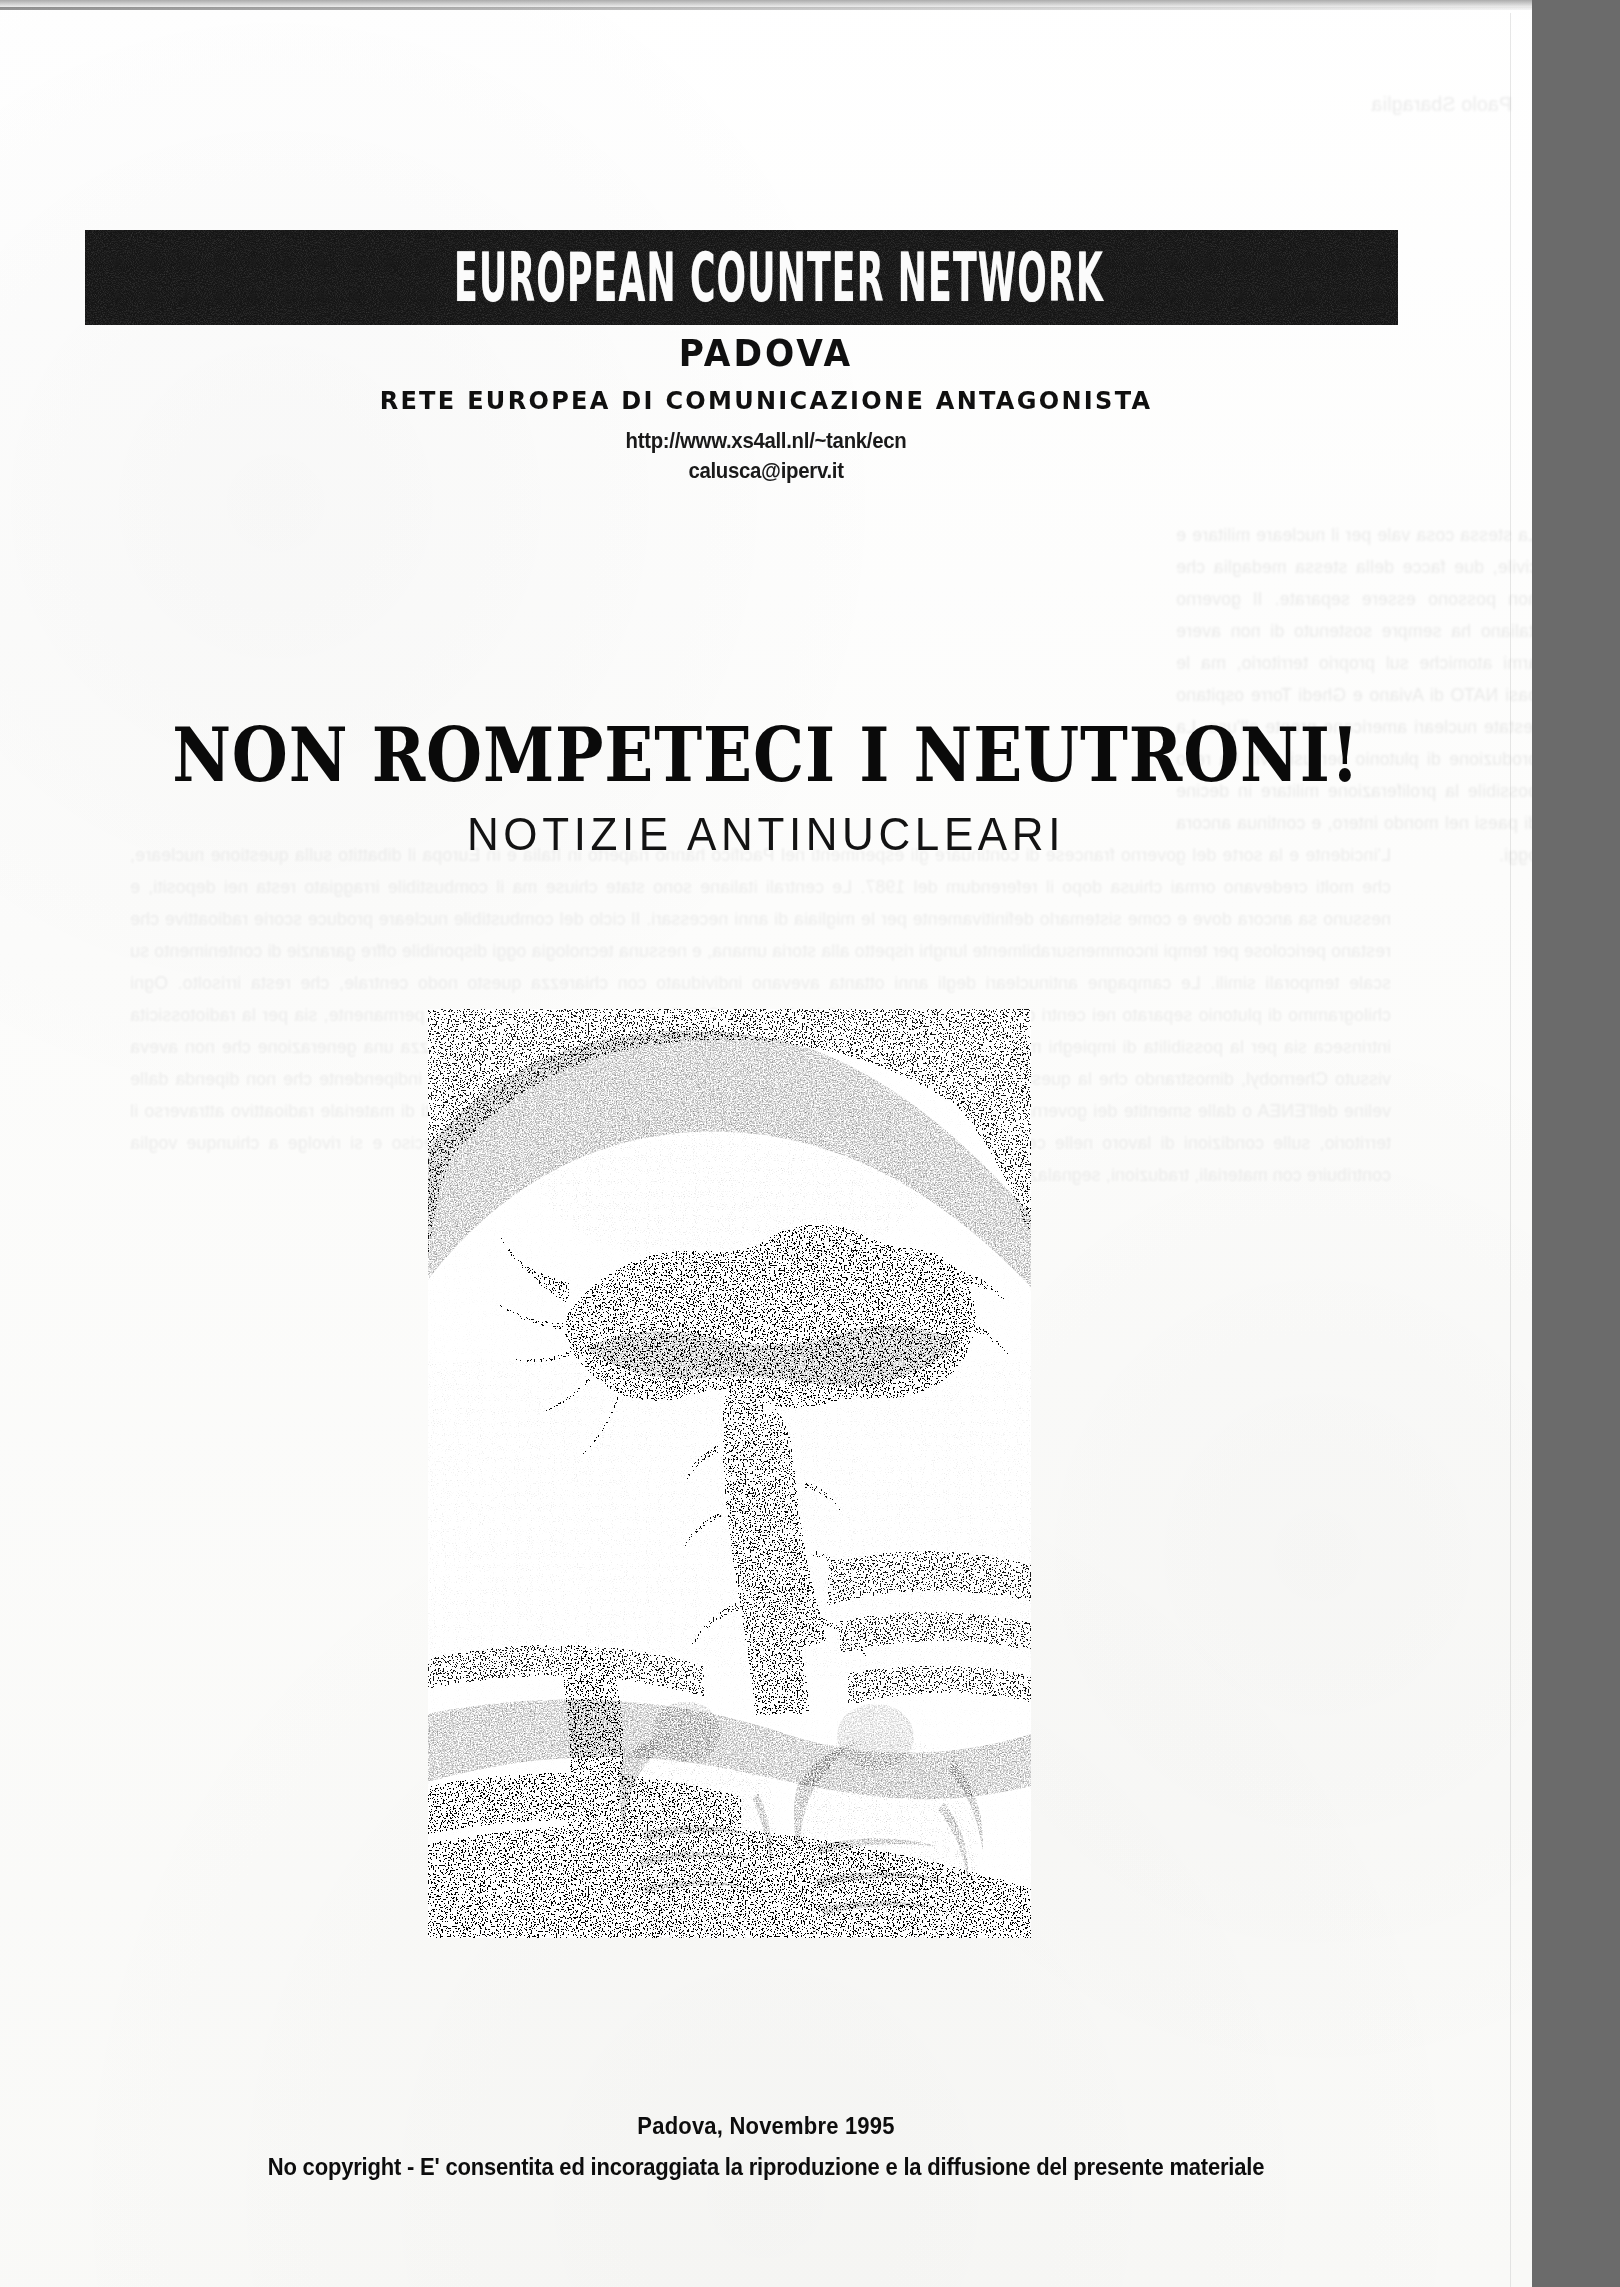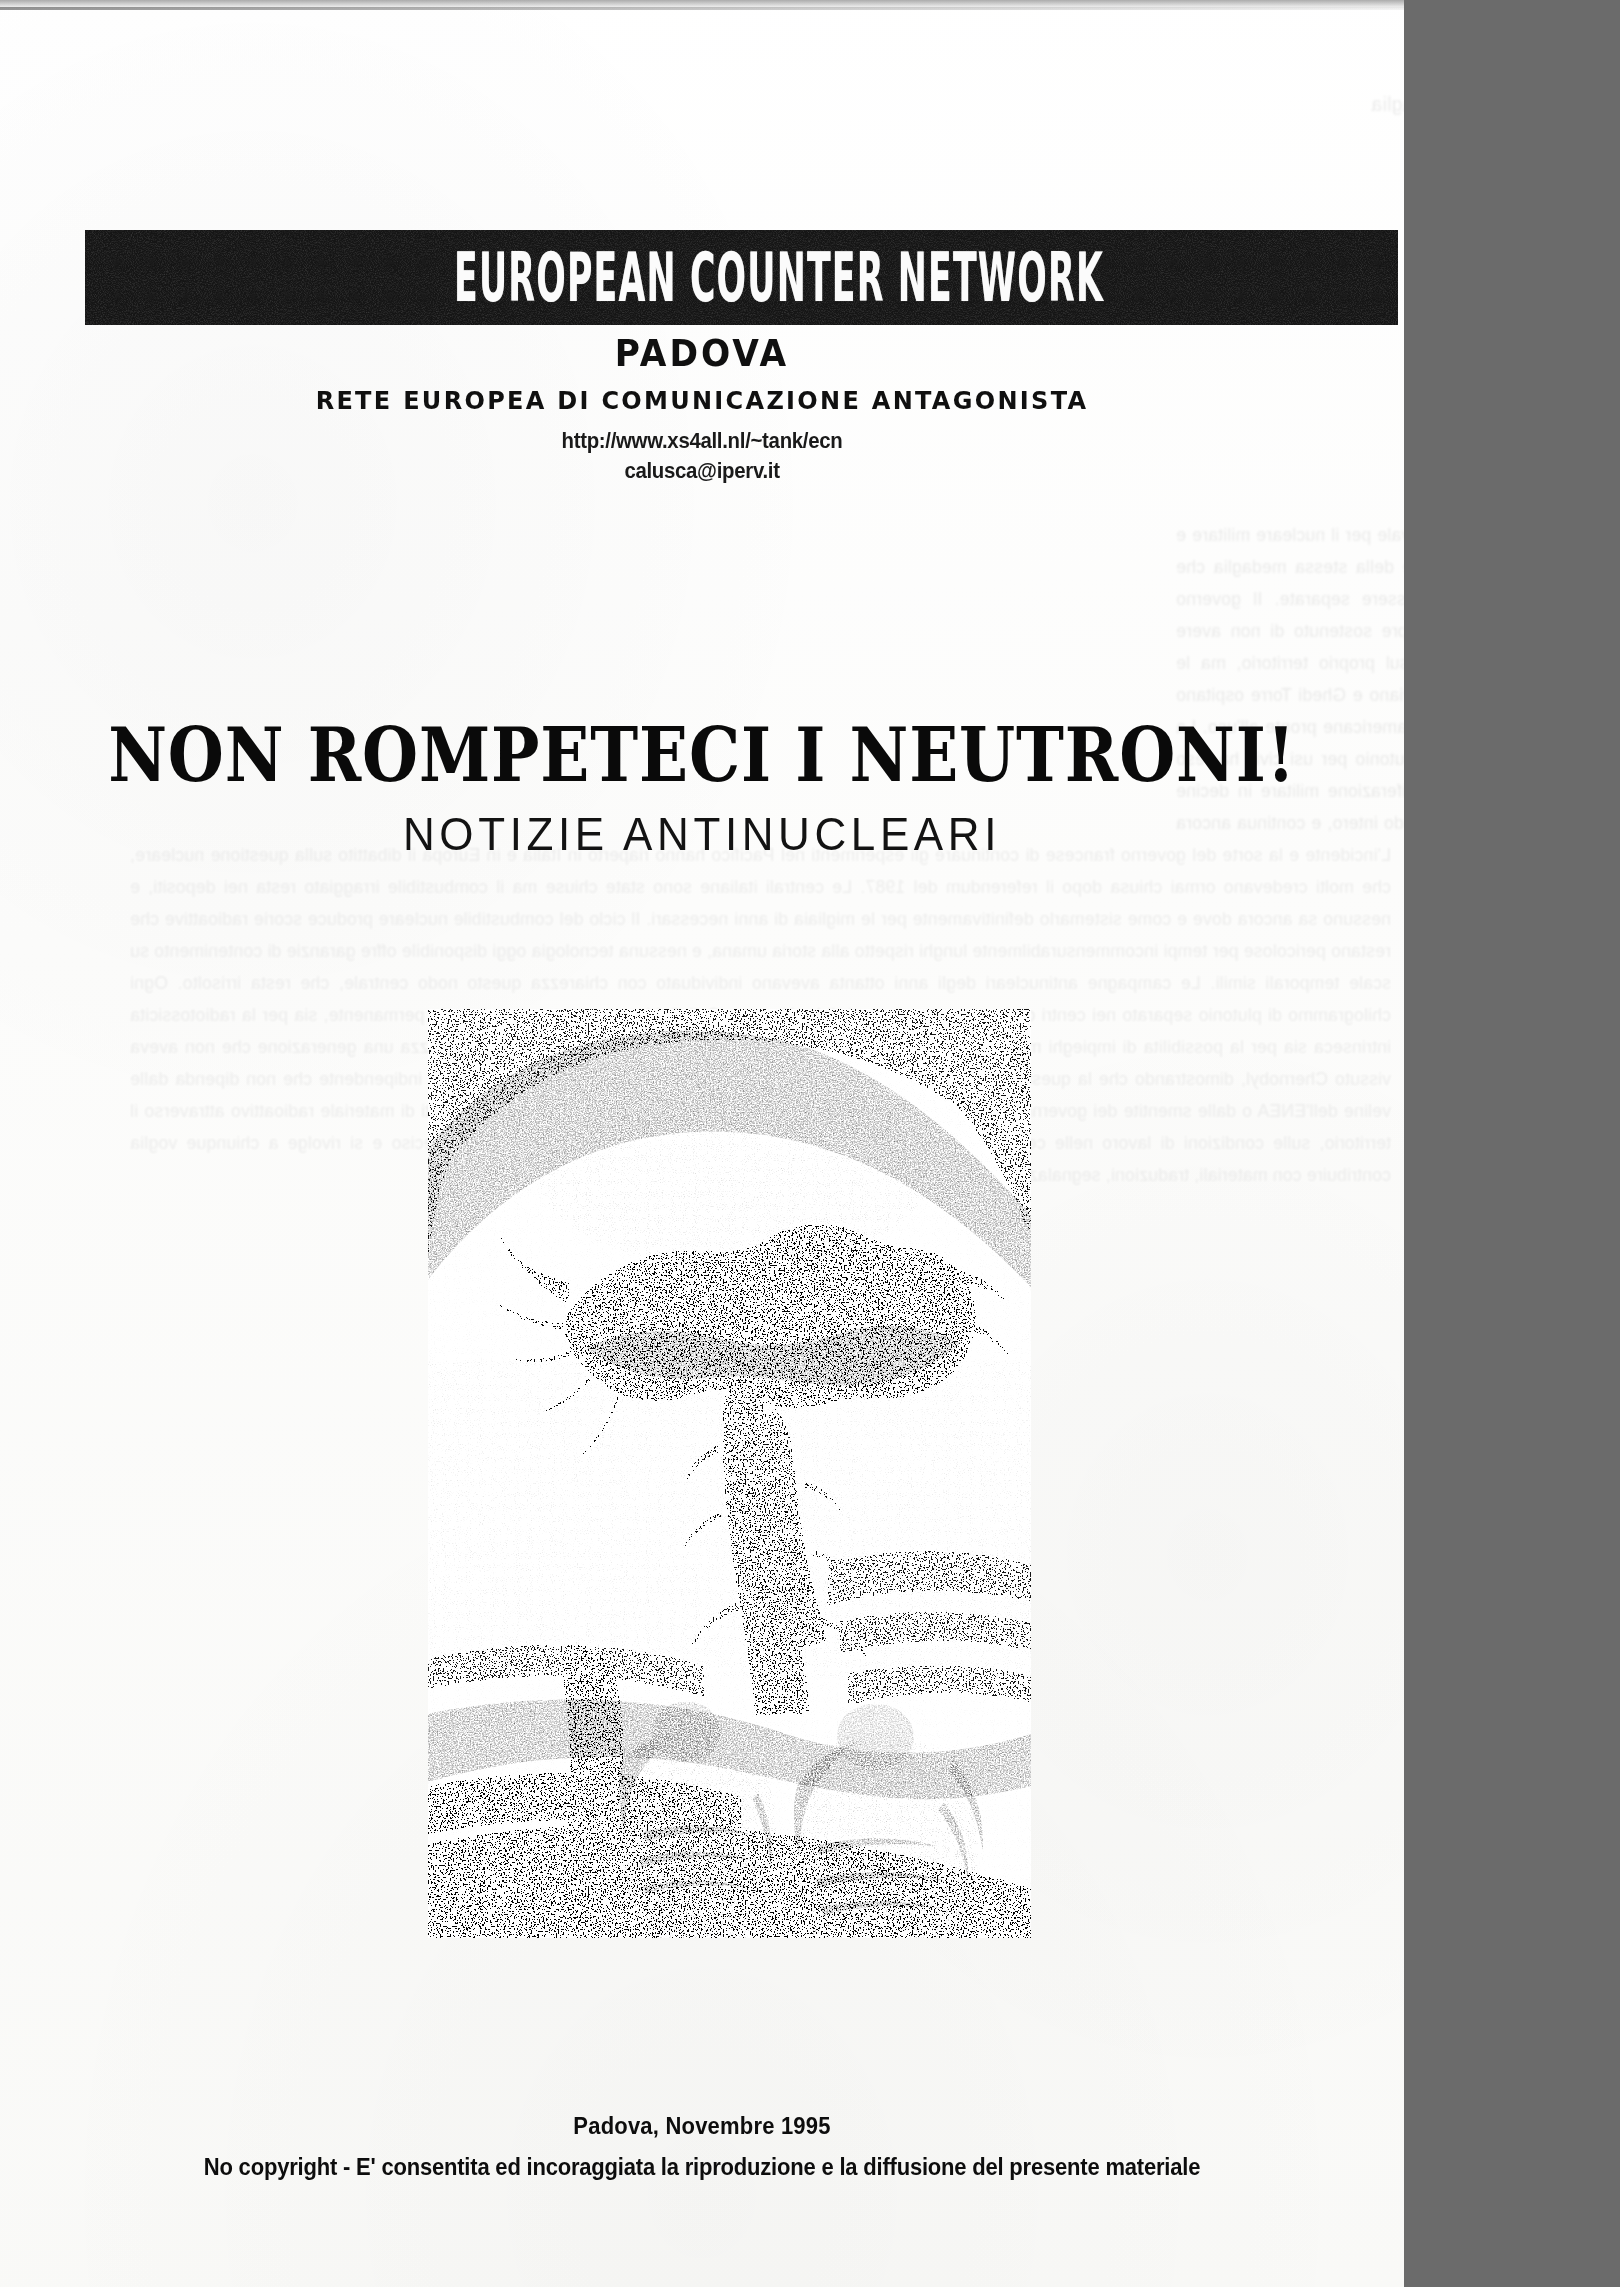--- a/index.html
+++ b/index.html
@@ -1,20 +1,20 @@
 <!DOCTYPE html>
 <html style="font-size:15px"><head>
 <meta charset="utf-8">
 <style>
   html,body{margin:0;padding:0;background:#6b6b6b;}
   body{font-family:"Liberation Sans",sans-serif;}
 
   .page{
     position:relative;
-    width:1404px;height:2287px;
+    width:1532px;height:2287px;
     background:#fdfdfc;
     overflow:hidden;
   }
 
   
   .paper-tone{
     position:absolute;inset:0;
     background:
       radial-gradient(ellipse 60% 40% at 18% 22%, rgba(0,0,0,.022), transparent 70%),
       radial-gradient(ellipse 50% 35% at 86% 68%, rgba(0,0,0,.020), transparent 70%),

